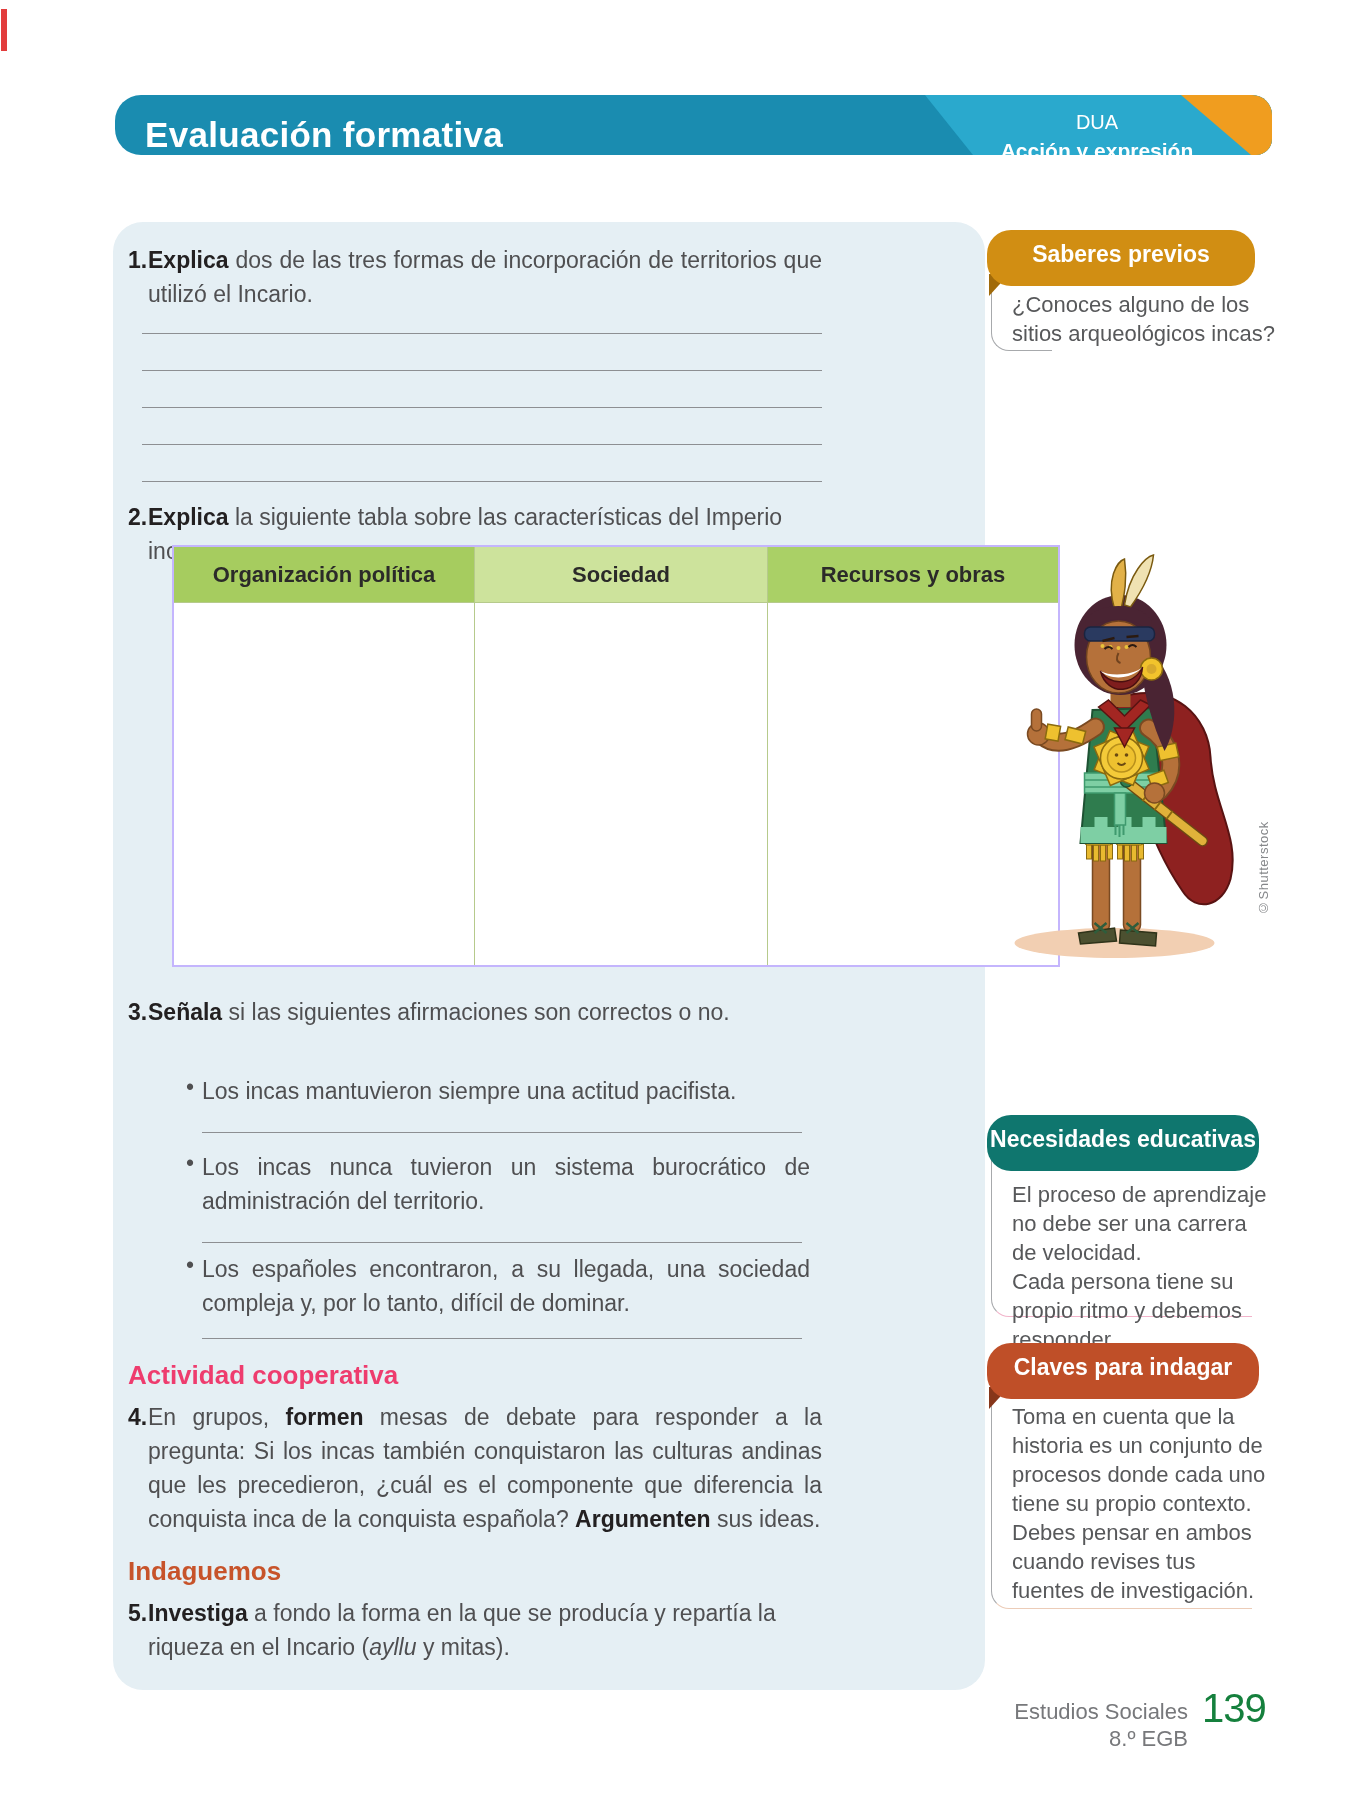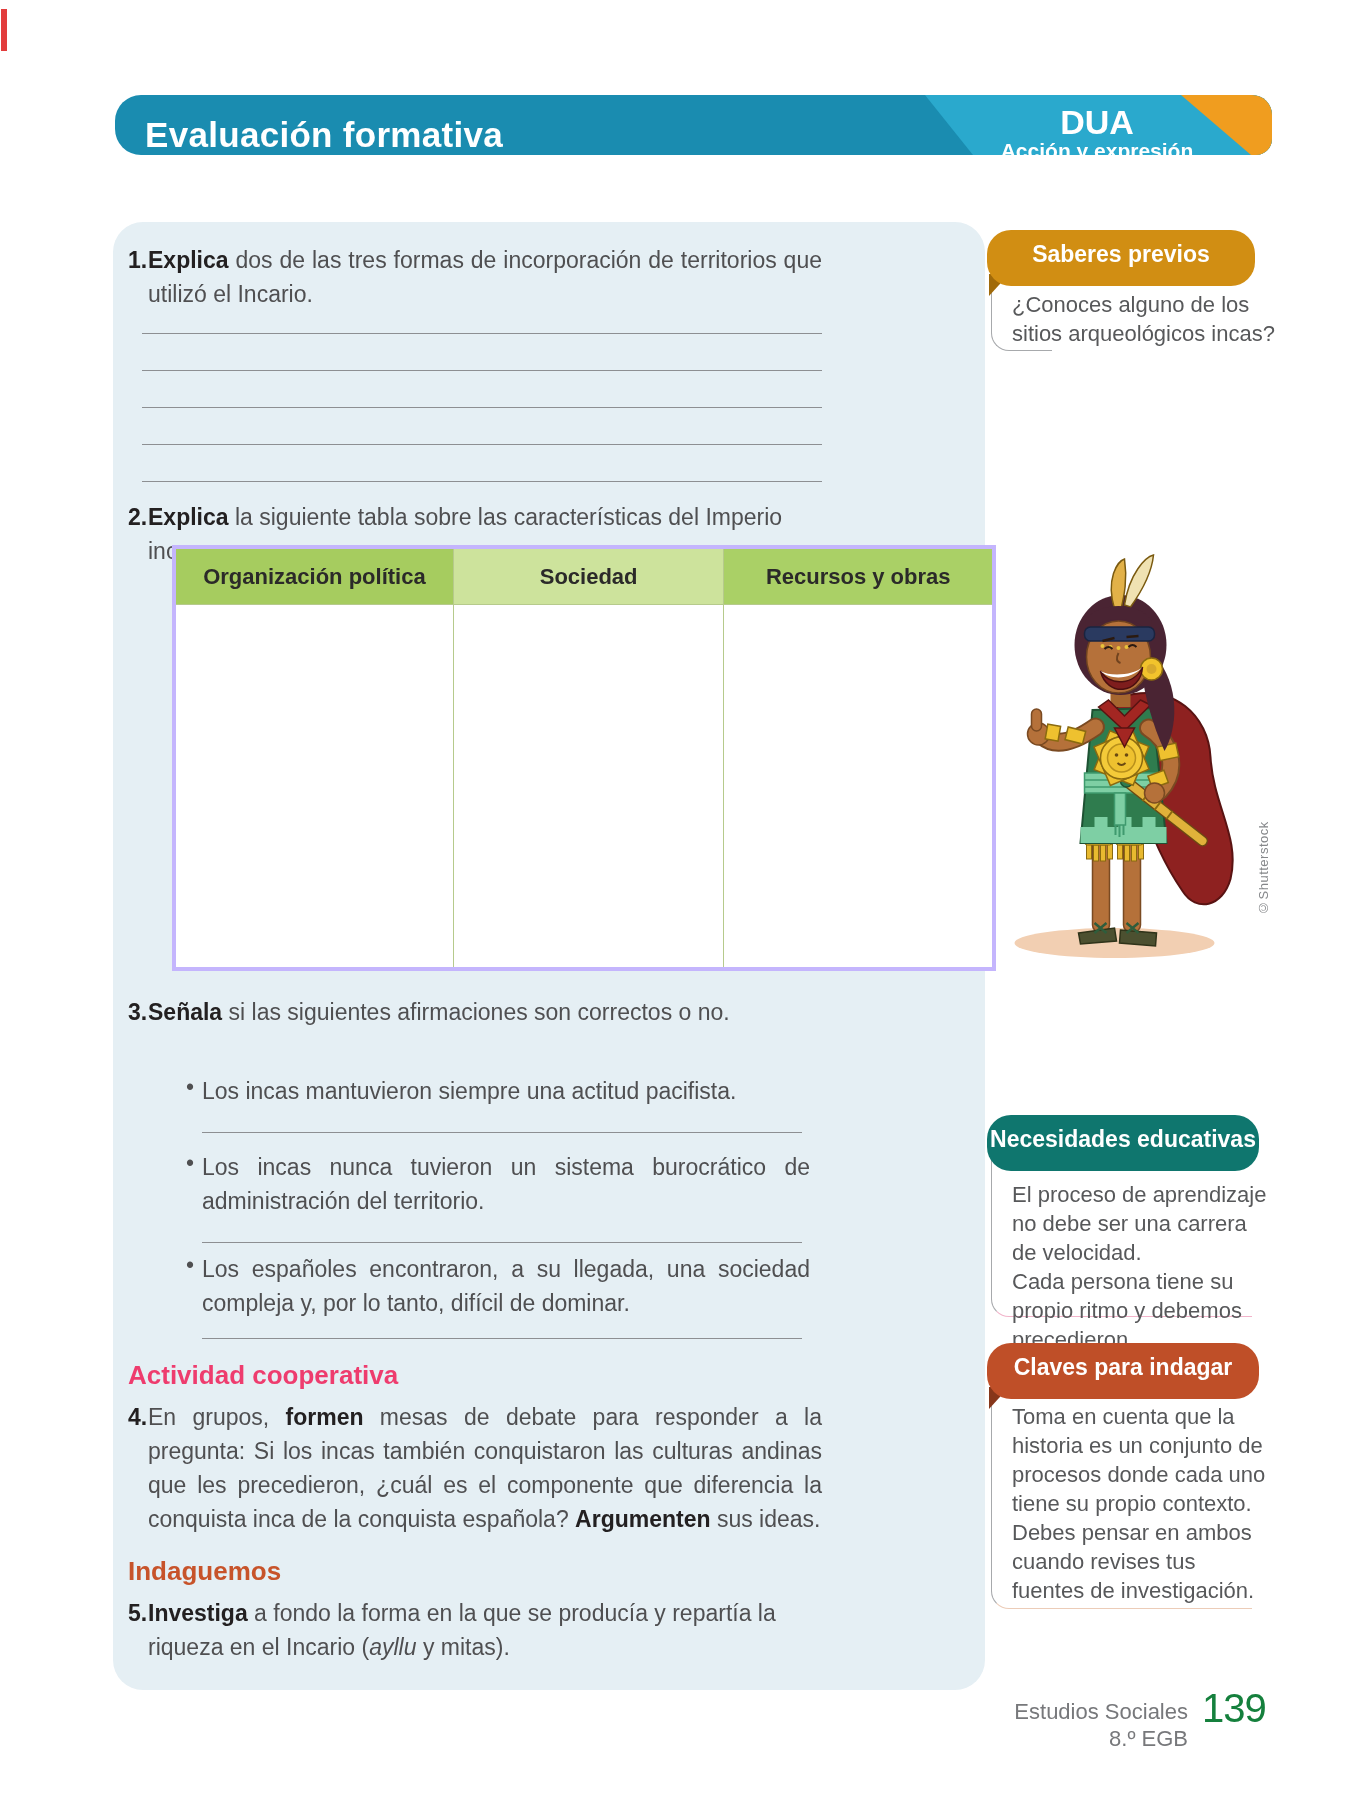--- a/index.html
+++ b/index.html
@@ -23,42 +23,42 @@
   }
   .banner .orange{
     position:absolute;inset:0;background:#f09d1f;
     clip-path:polygon(1066px 0,1157px 0,1157px 78px);
   }
   .banner-title{
     position:absolute;left:30px;top:0;height:80px;line-height:80px;
     color:#ffffff;font-size:35px;font-weight:bold;letter-spacing:.3px;
   }
   .dua-block{position:absolute;left:872px;top:12px;width:220px;text-align:center;color:#fff;}
-  .dua-label{font-size:34px;font-weight:bold;line-height:30px;}
+  .dua-label{font-size:20px;font-weight:normal;line-height:30px;}
   .dua-sub{font-size:21px;font-weight:bold;line-height:28px;}
 
   
   .panel{left:113px;top:222px;width:872px;height:1468px;background:#e5eff4;border-radius:30px;}
 
   .item{display:flex;font-size:23px;color:#4f4f51;line-height:34px;}
   .item .num{flex:0 0 20px;font-weight:bold;color:#232021;}
   .item .itxt{flex:1;text-align:justify;}
   .item .itxt.noj{text-align:left;}
   b{color:#232021;}
   .ansline{border-bottom:1.5px solid #8d8f92;height:0;}
 
   .bullet-mark{font-size:23px;color:#4f4f51;}
   .bullet-text{font-size:23px;color:#4f4f51;line-height:34px;text-align:justify;}
 
   .sec-heading{font-size:26px;font-weight:bold;}
   .sec-heading.pink{color:#ee3c6e;}
   .sec-heading.rust{color:#c7532a;}
 
   
-  .chtable{left:172px;top:545px;width:824px;border:4px solid #c4b5fd;border-collapse:collapse;padding-left:6px;}
+  .chtable{left:172px;top:545px;width:888px;border:2px solid #c4b5fd;border-collapse:collapse;padding-left:6px;}
   .chtable th{
     height:55px;font-size:22px;font-weight:bold;color:#2b2a29;
     border:1px solid #b6ca8c;text-align:center;padding:0;
   }
   .chtable td{height:362px;background:#ffffff;border:1px solid #b6ca8c;padding:0;}
   .hc1{background:#a6cc5f;width:269px;}
   .hc2{background:#cde39c;width:262px;}
   .hc3{background:#aad066;width:260px;}
 
   
@@ -266,21 +266,21 @@
 
 <div class="abs fold" style="left:989px;top:1129px;background:#9b1040;"></div>
 <div class="abs badge" style="left:987px;top:1085px;width:272px;background:#0f766e;margin-top:30px;">Necesidades educativas</div>
 <div class="abs lline" style="left:991px;top:1150px;width:260px;height:166px;border-bottom-color:#f2b3ca;"></div>
 <div class="abs" style="left:1012px;top:1180px;">
   <div class="sidetext">El proceso de aprendizaje</div>
   <div class="sidetext">no debe ser una carrera</div>
   <div class="sidetext">de velocidad.</div>
   <div class="sidetext">Cada persona tiene su</div>
   <div class="sidetext">propio ritmo y debemos</div>
-  <div class="sidetext">precedieron.</div>
+  <div class="sidetext">responder.</div>
 </div>
 
 <div class="abs fold" style="left:989px;top:1387px;background:#86361a;"></div>
 <div class="abs badge" style="left:987px;top:1343px;width:272px;background:#bf4f28;">Claves para indagar</div>
 <div class="abs lline" style="left:991px;top:1406px;width:260px;height:202px;border-bottom-color:#ecccb8;"></div>
 <div class="abs" style="left:1012px;top:1402px;">
   <div class="sidetext">Toma en cuenta que la</div>
   <div class="sidetext">historia es un conjunto de</div>
   <div class="sidetext">procesos donde cada uno</div>
   <div class="sidetext">tiene su propio contexto.</div>

